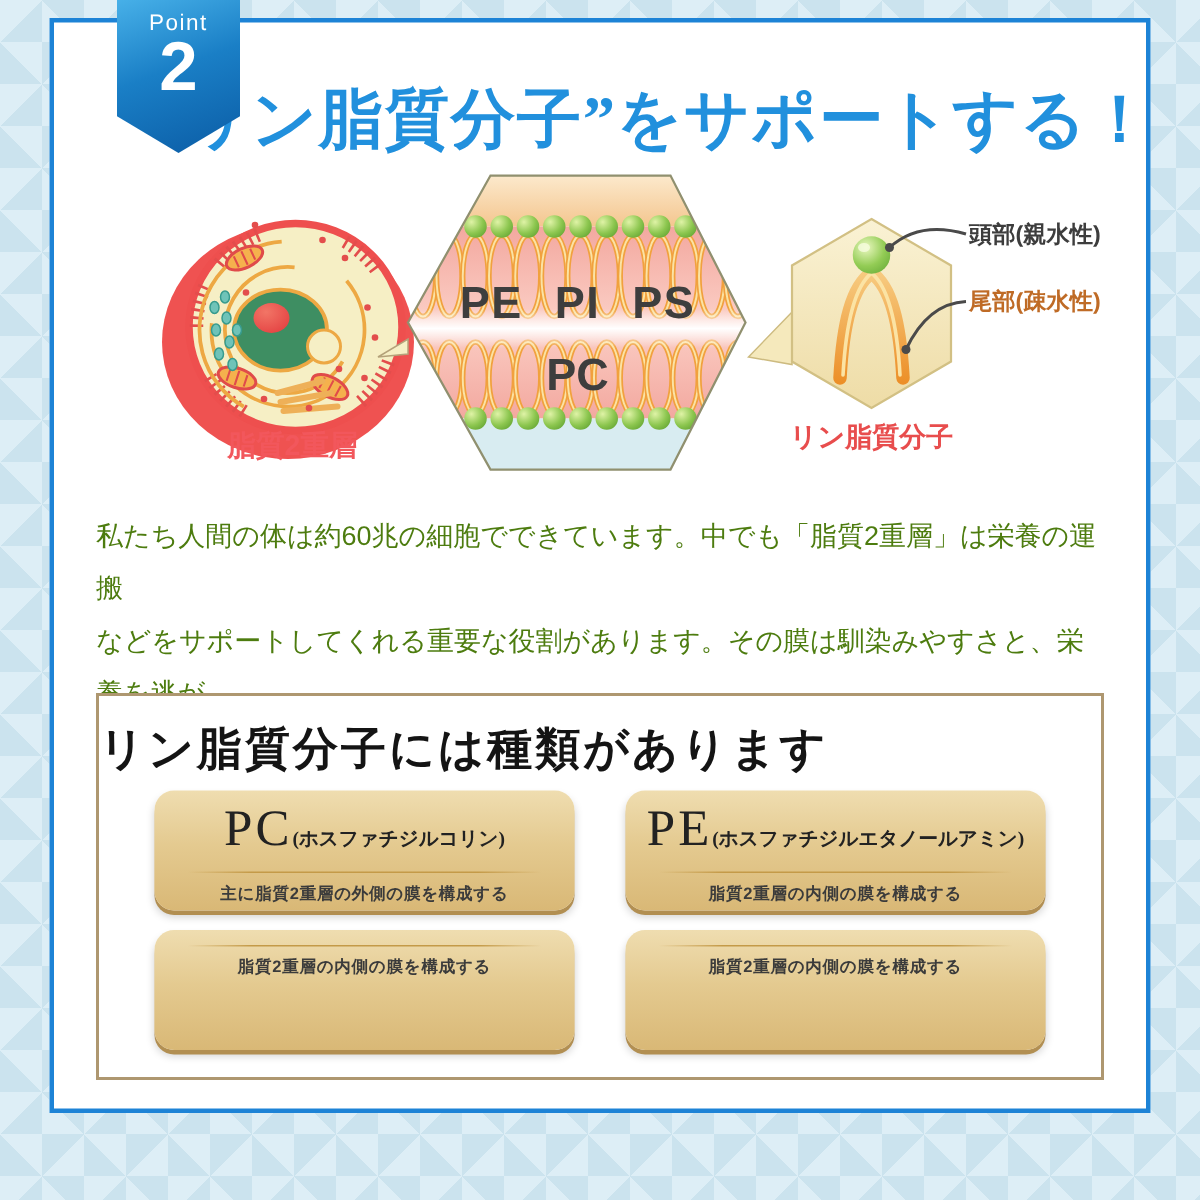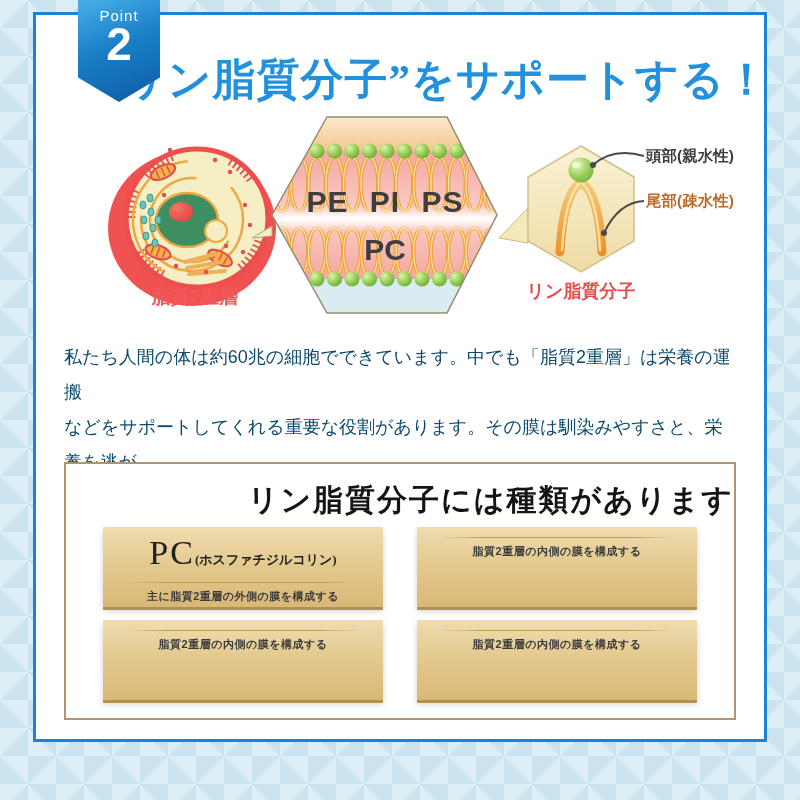--- a/index.html
+++ b/index.html
@@ -26,37 +26,37 @@
   .badge .pt{font-size:15px;letter-spacing:1px;margin-top:7px;}
   .badge .num{font-size:46px;font-weight:700;line-height:44px;margin-top:-2px;}
   .main-title{
     position:absolute;left:100px;top:22px;width:660px;z-index:5;
     text-align:center;font-family:"Liberation Serif","DejaVu Serif",serif;
     font-size:43px;font-weight:700;color:#2190dd;letter-spacing:1px;white-space:nowrap;
   }
   .diagram{position:absolute;left:90px;top:105px;width:670px;height:228px;z-index:4;}
   .paragraph{
     position:absolute;left:64px;top:340px;width:676px;z-index:4;
-    font-size:18px;line-height:35px;color:#0c4a6e;
+    font-size:18px;line-height:35px;color:#4d7c0f;
   }
   .types-box{
     position:absolute;left:64px;top:462px;width:672px;height:258px;z-index:4;
     background:#fff;border:2px solid #ae9770;box-sizing:border-box;
   }
   .types-title{
-    margin:15px 0 0;text-align:right;
+    margin:15px 0 0;text-align:left;
     font-family:"Liberation Serif","DejaVu Serif",serif;
     font-size:30px;font-weight:700;color:#141414;letter-spacing:2px;line-height:42px;
   }
   .cards{
     margin:6px 37px 0;display:grid;grid-template-columns:1fr 1fr;
     gap:13px 34px;
   }
   .card{
-    height:80px;border-radius:1px;box-sizing:border-box;text-align:center;padding-top:7px;
+    height:80px;border-radius:13px;box-sizing:border-box;text-align:center;padding-top:7px;
     background:linear-gradient(180deg,#efddb0 0%,#e4ca90 45%,#d9b876 100%);
     box-shadow:0 3px 0 #b28f52,0 4px 6px rgba(0,0,0,.18);
   }
   .card-head{font-family:"Liberation Serif","DejaVu Serif",serif;color:#222;line-height:38px;white-space:nowrap;}
   .card-abbr{font-size:34px;letter-spacing:2px;}
   .card-name{font-size:13px;font-weight:700;}
   .card-divider{
     width:84%;height:1px;margin:3px auto 6px;
     background:linear-gradient(90deg,rgba(201,160,80,0),#c49a48 18%,#c49a48 82%,rgba(201,160,80,0));
   }
@@ -306,20 +306,23 @@
   <h2 class="types-title">リン脂質分子には種類があります</h2>
   <div class="cards">
     <div class="card">
       <div class="card-head">
         <span class="card-abbr">PC</span><span class="card-name">(ホスファチジルコリン)</span>
       </div>
       <div class="card-divider"></div>
       <div class="card-desc">主に脂質2重層の外側の膜を構成する</div>
     </div>
     <div class="card">
+      <div class="card-head">
+        <span class="card-abbr">PE</span><span class="card-name">(ホスファチジルエタノールアミン)</span>
+      </div>
       <div class="card-divider"></div>
       <div class="card-desc">脂質2重層の内側の膜を構成する</div>
     </div>
     <div class="card">
       <div class="card-divider"></div>
       <div class="card-desc">脂質2重層の内側の膜を構成する</div>
     </div>
     <div class="card">
       <div class="card-divider"></div>
       <div class="card-desc">脂質2重層の内側の膜を構成する</div>

